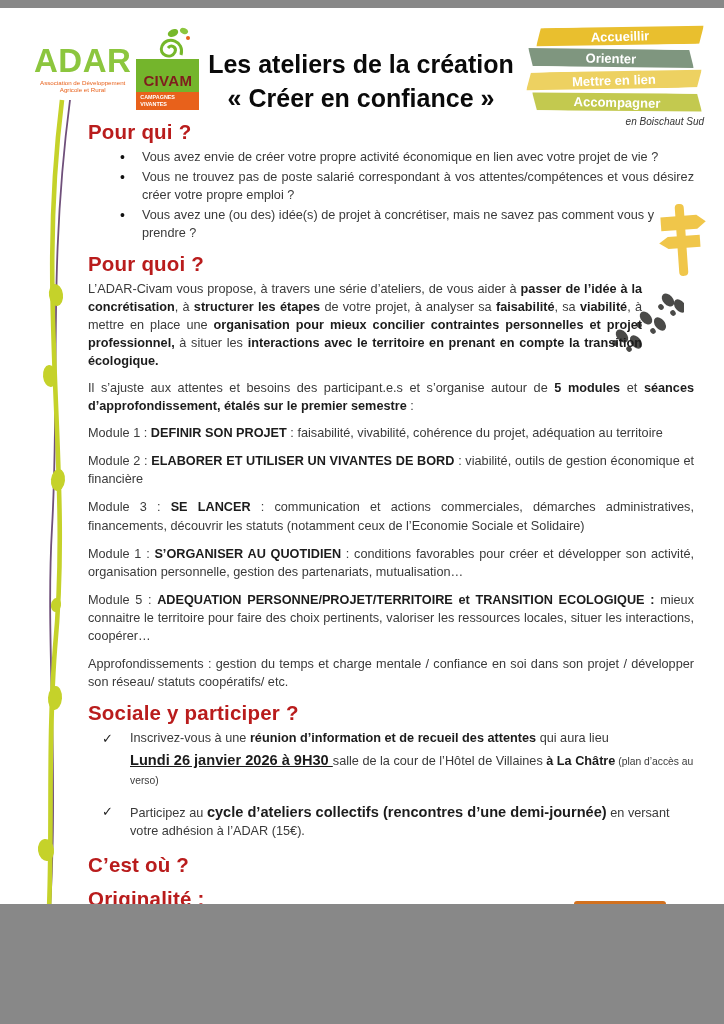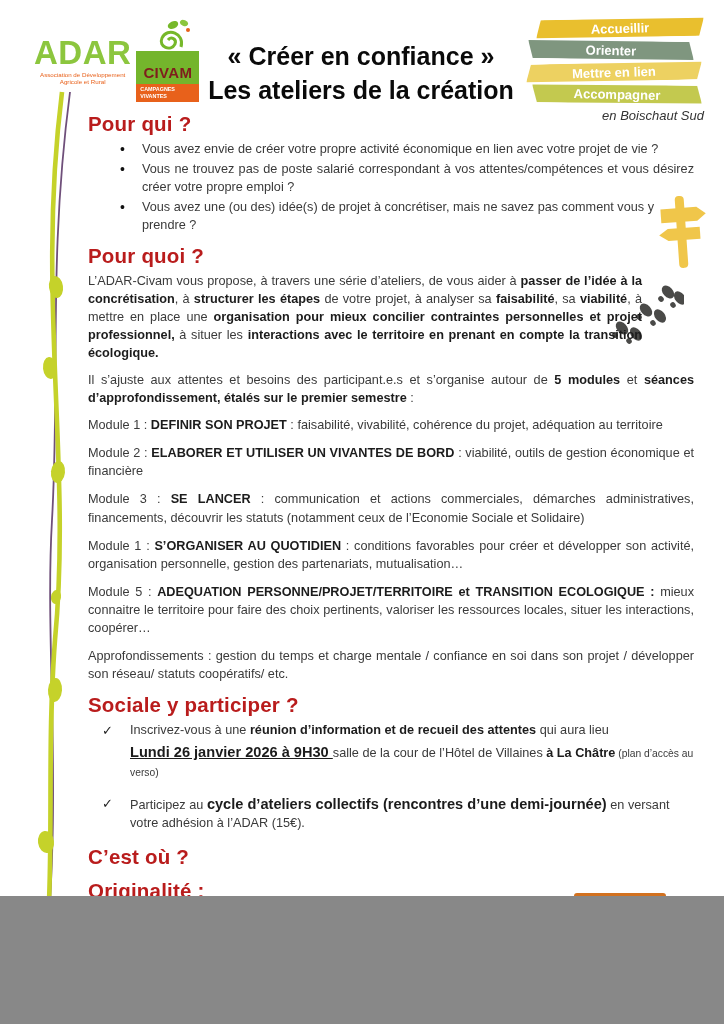--- a/index.html
+++ b/index.html
@@ -1,18 +1,18 @@
 <!DOCTYPE html>
 <html><head>
 <meta charset="utf-8">
 <style>
   * { box-sizing: border-box; margin: 0; padding: 0; }
   body { background:#888; font-family:"Liberation Sans", sans-serif; }
   .page {
-    position: relative; width: 724px; height: 896px; margin: 0 auto;
+    position: relative; width: 724px; height: 896px; margin: 8px auto;
     background: #fff; overflow: hidden; color:#383838;
   }
   
   .deco-left { position:absolute; left:0; top:0; z-index:0; }
 
   
   .header { position:relative; z-index:2; display:flex; padding:10px 18px 0 34px; height:102px; }
   .logo-block { width:168px; display:flex; align-items:flex-end; gap:5px; padding-top:14px; }
   .adar-col { text-align:center; padding-bottom:16px; }
   .adar-word { font-size:33px; font-weight:700; color:#8cc63e; letter-spacing:.5px; line-height:.9; }
@@ -21,21 +21,21 @@
   .civam-box { width:63px; background:#74b52c; }
   .civam-word { color:#7f1d1d; font-weight:700; font-size:15px; text-align:center; padding:13px 0 3px; letter-spacing:.3px;}
   .civam-strip { background:#e8611b; color:#fff; font-weight:700; font-size:5.4px; padding:2px 4px 3px; line-height:1.2; }
   .title-block { flex:1; text-align:center; padding-top:30px; font-weight:700; font-size:25px; color:#0a0a0a; line-height:1.35; }
   .ribbons { width:186px; padding-top:8px; }
   .ribbon { height:20px; color:#fff; font-weight:700; font-size:13px; display:flex; align-items:center; justify-content:center; margin-bottom:2px; }
   .ribbon.r1 { width:168px; margin-left:16px; transform:rotate(-1.6deg); clip-path:polygon(3% 0,100% 10%,97% 100%,0 90%); }
   .ribbon.r2 { width:166px; margin-left:8px;  transform:rotate(1.4deg);  clip-path:polygon(0 10%,97% 0,100% 90%,3% 100%); }
   .ribbon.r3 { width:176px; margin-left:6px;  transform:rotate(-1.8deg); clip-path:polygon(3% 0,100% 12%,97% 100%,0 88%); }
   .ribbon.r4 { width:170px; margin-left:12px; transform:rotate(1.2deg);  clip-path:polygon(0 12%,97% 0,100% 88%,3% 100%); }
-  .ribbon-caption { text-align:right; font-size:13px; font-style:italic; color:#333; margin-top:4px; padding-right:2px; }
+  .ribbon-caption { text-align:right; font-size:10px; font-style:italic; color:#333; margin-top:4px; padding-right:2px; }
 
   
   .content { position:relative; z-index:2; padding:0 30px 0 88px; }
   h2 { font-size:20.5px; font-weight:700; color:#b91c1c; margin:10px 0 4px; letter-spacing:.2px; }
   .body-txt { font-size:12.7px; line-height:1.42; color:#3a3a3a; }
   .just { text-align: justify; }
   ul.dots { list-style:none; padding-left:46px; }
   ul.dots li { position:relative; padding-left:8px; margin-bottom:2px; }
   ul.dots li::before { content:"•"; position:absolute; left:-14px; font-size:14px; color:#111; }
   .sec-pourquoi p { padding-right:52px; margin-bottom:9px; }
@@ -90,22 +90,22 @@
           <circle cx="43" cy="11" r="2" fill="#e8611b"></circle>
         </svg>
         <div class="civam-box">
           <div class="civam-word">CIVAM</div>
           <div class="civam-strip">CAMPAGNES VIVANTES</div>
         </div>
       </div>
     </div>
 
     <div class="title-block">
+      <div>Les ateliers de la création</div>
       <div>« Créer en confiance »</div>
-      <div>Les ateliers de la création</div>
     </div>
 
     <div class="ribbons">
       <div class="ribbon r1" style="background: rgb(233, 191, 46);">Accueillir</div>
       <div class="ribbon r2" style="background: rgb(127, 150, 127);">Orienter</div>
       <div class="ribbon r3" style="background: rgb(237, 209, 97);">Mettre en lien</div>
       <div class="ribbon r4" style="background: rgb(195, 201, 79);">Accompagner</div>
       <div class="ribbon-caption">en Boischaut Sud</div>
     </div>
   </div>

